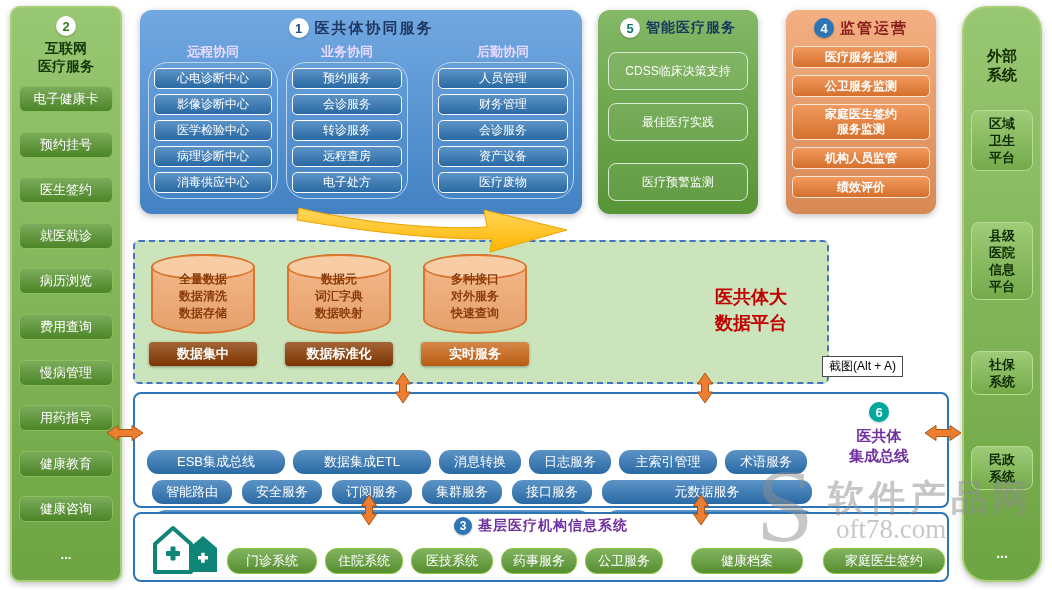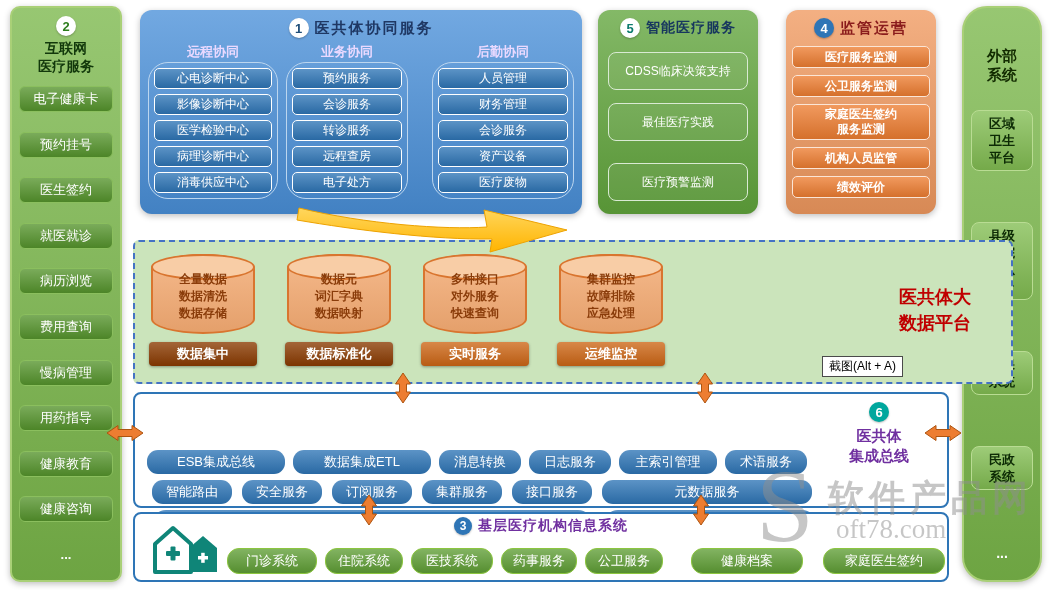--- a/index.html
+++ b/index.html
@@ -50,21 +50,21 @@
 
   
   .supervision { left:786px; top:10px; width:150px; height:204px; border-radius:12px; background-color:var(--panel-orange,#f0995f); box-shadow:0 2px 6px rgba(0,0,0,.25); }
   .sup-title-text { color:#8a1c1c; font-size:15px; letter-spacing:2px; font-weight:bold; }
   .sup-items { padding:8px 6px 0; display:flex; flex-direction:column; gap:7px; }
   .oitem { border:1px solid #fbe5d6; border-radius:5px; background-color:var(--item-orange,#ed7d31); color:#fff; font-size:12px; font-weight:bold; display:flex; align-items:center; justify-content:center; text-align:center; line-height:15px; }
   .oitem-1l { height:22px; }
   .oitem-2l { height:36px; }
 
   
-  .platform { left:133px; top:240px; width:880px; height:144px; background-color:var(--platform-green,#cbe4bb); border:2px dashed #4472c4; border-radius:6px; }
+  .platform { left:133px; top:240px; width:696px; height:144px; background-color:var(--platform-green,#cbe4bb); border:2px dashed #4472c4; border-radius:6px; }
   .pgroups { position:absolute; left:14px; top:12px; display:flex; gap:28px; }
   .pgroup { width:108px; }
   .cyl { position:relative; width:104px; height:80px; margin:0 auto; background-color:var(--cylinder-orange,#f3aa72); border:2px solid #d9752f; border-radius:52px / 15px; background-image:linear-gradient(rgba(255,255,255,.18), rgba(0,0,0,.06)); }
   .cyl::before { content:""; position:absolute; left:-2px; right:-2px; top:-2px; height:22px; background:#f8cda6; border:2px solid #d9752f; border-radius:50%; }
   .cyl-text { position:relative; z-index:2; text-align:center; padding-top:15px; font-size:12px; font-weight:bold; color:#8a3c0a; line-height:17px; }
   .pbar { margin-top:8px; height:24px; border-radius:4px; color:#fff; font-size:13px; font-weight:bold; display:flex; align-items:center; justify-content:center; box-shadow:0 1px 3px rgba(0,0,0,.35); }
   .pbar-dark { background-color:var(--bar-dark-red,#8a3a00); }
   .pbar-orange { background-color:var(--bar-orange,#cd6615); }
   .platform-title { position:absolute; right:6px; top:42px; width:140px; text-align:center; color:var(--title-red,#c00000); font-size:18px; font-weight:bold; line-height:26px; }
 
@@ -227,26 +227,20 @@
         <div class="cyl-text">数据元<br>词汇字典<br>数据映射</div>
       </div>
       <div class="pbar pbar-dark grad">数据标准化</div>
     </div>
     <div class="pgroup">
       <div class="cyl">
         <div class="cyl-text">多种接口<br>对外服务<br>快速查询</div>
       </div>
       <div class="pbar pbar-orange grad">实时服务</div>
     </div>
-    <div class="pgroup">
-      <div class="cyl">
-        <div class="cyl-text">集群监控<br>故障排除<br>应急处理</div>
-      </div>
-      <div class="pbar pbar-orange grad">运维监控</div>
-    </div>
   </div>
   <div class="platform-title">医共体大<br>数据平台</div>
 </div>
 
 <div class="abs tooltip">截图(Alt + A)</div>
 
 <svg class="abs arrow" style="left:394px; top:372px;" width="18" height="32" viewBox="0 0 18 32">
     <polygon class="apoly" points="9,1 16.5,12 12.5,12 12.5,20 16.5,20 9,31 1.5,20 5.5,20 5.5,12 1.5,12"></polygon>
   </svg>
 <svg class="abs arrow" style="left:696px; top:372px;" width="18" height="32" viewBox="0 0 18 32">

